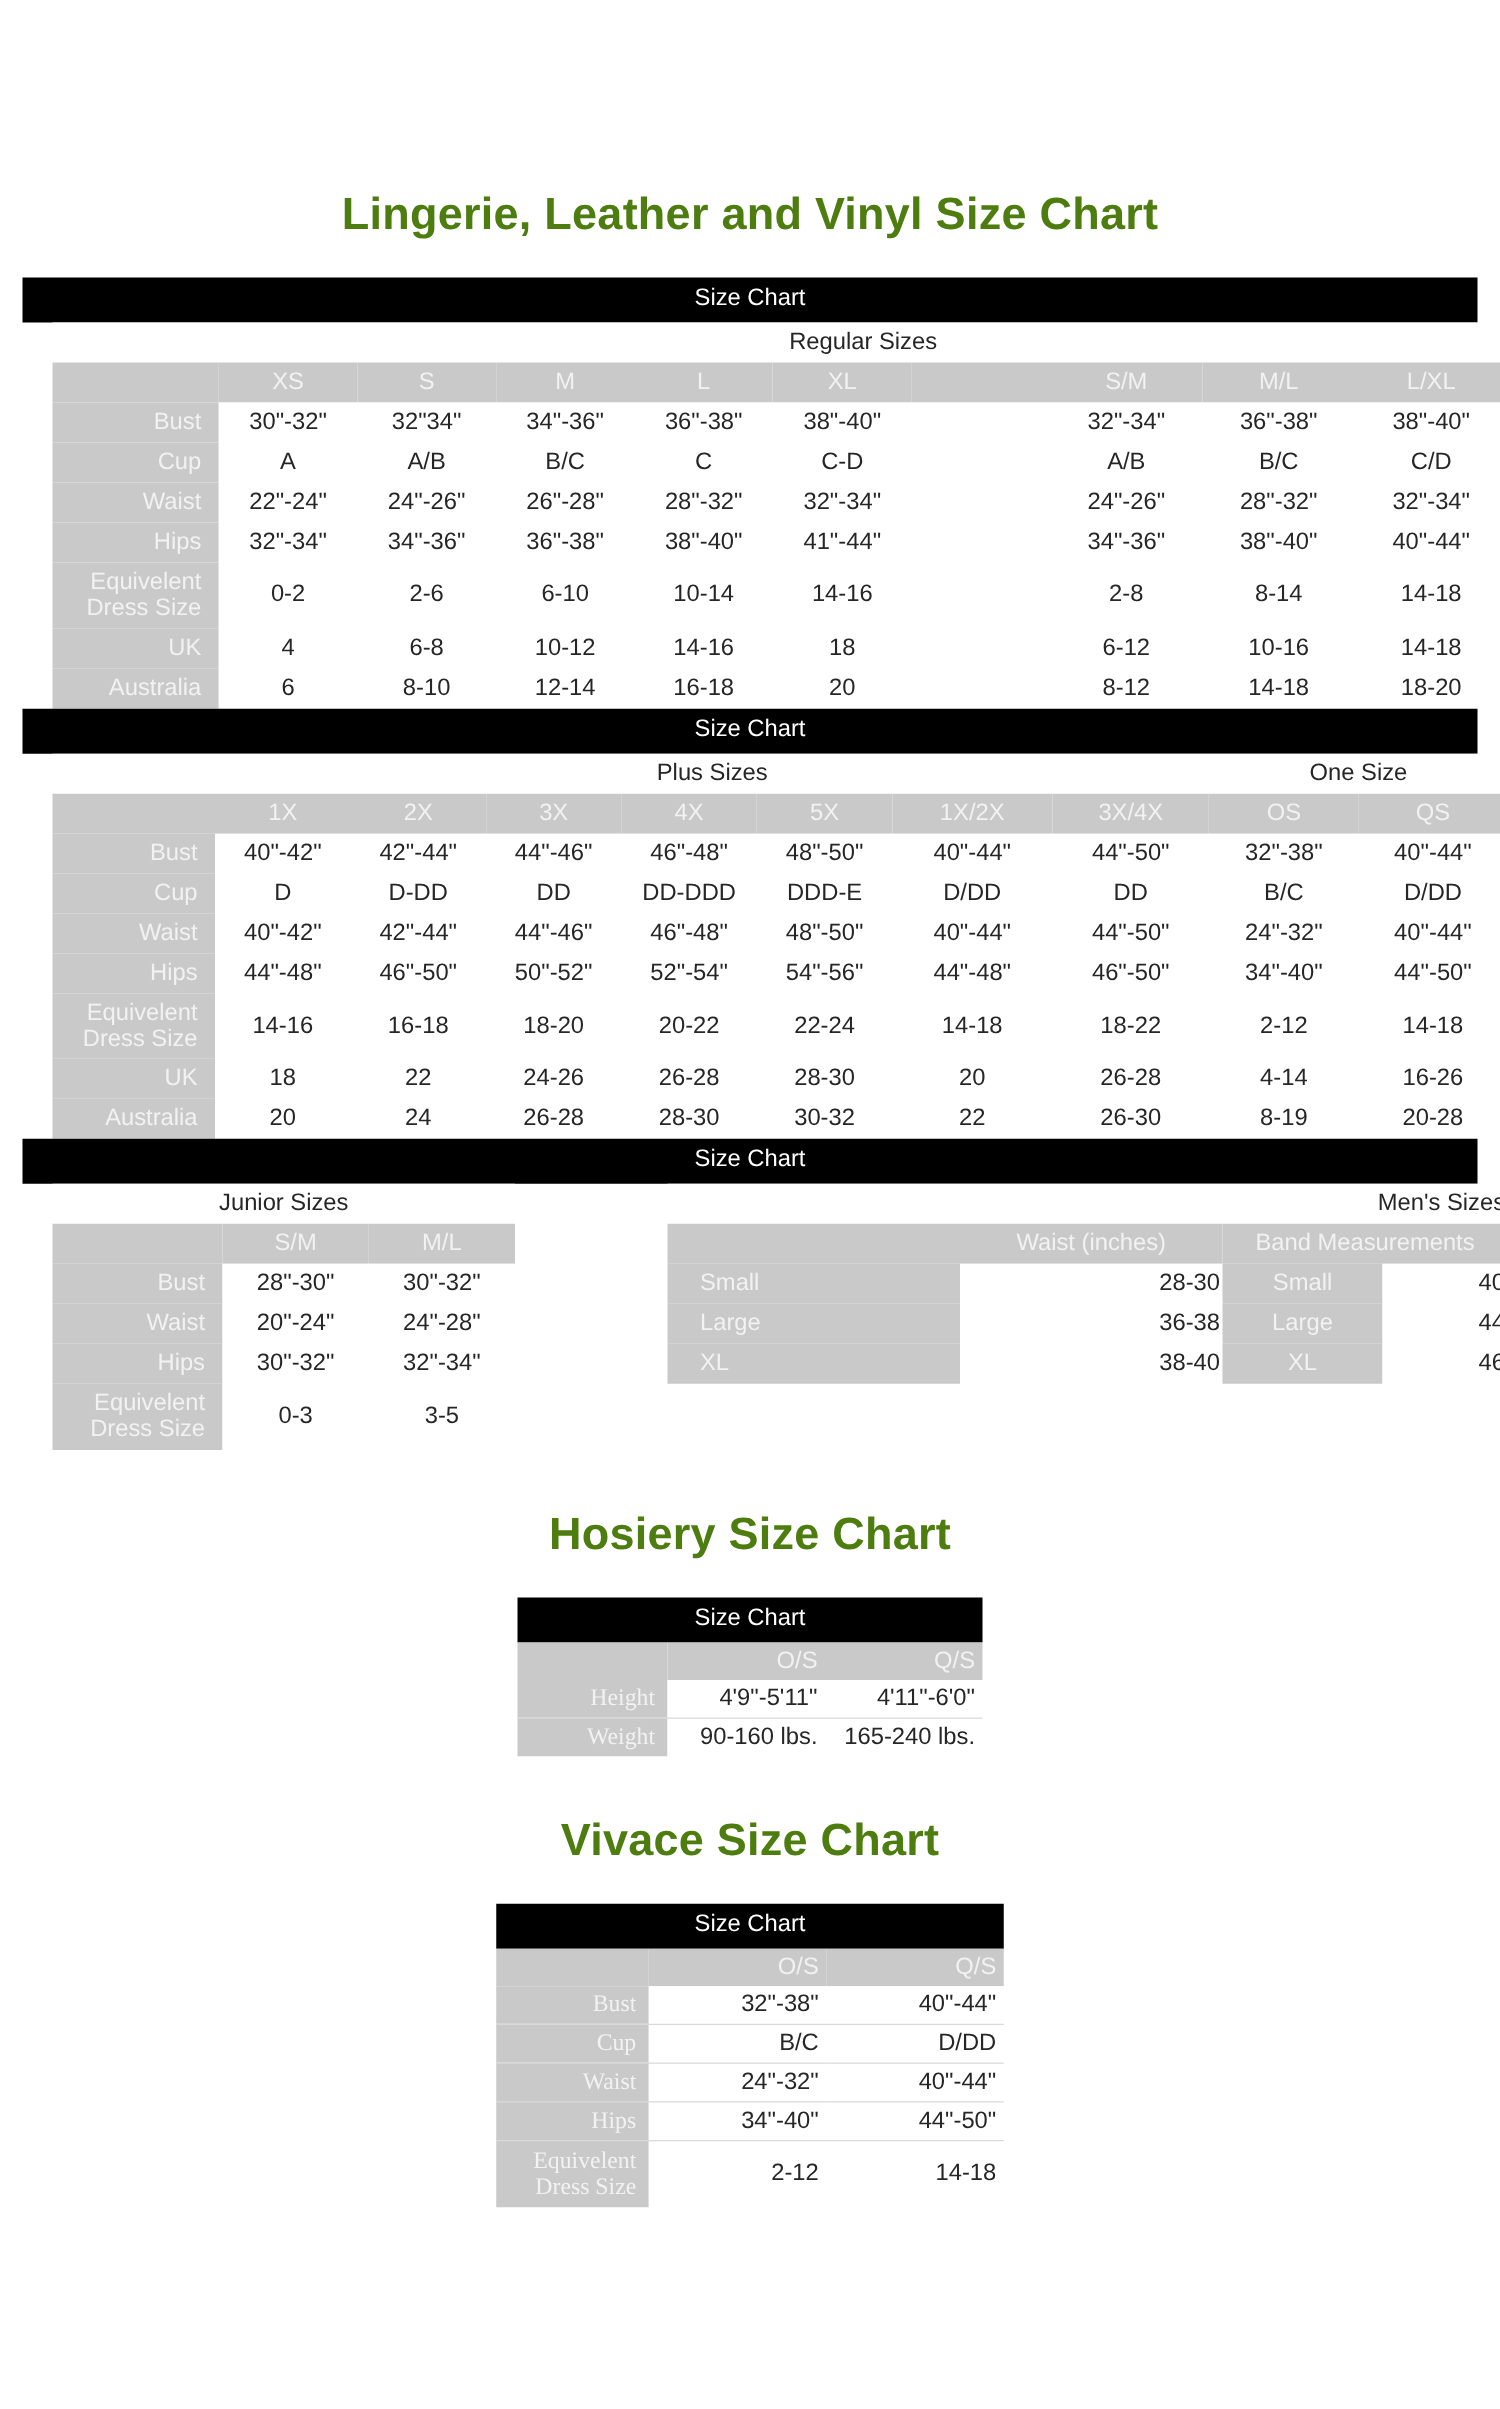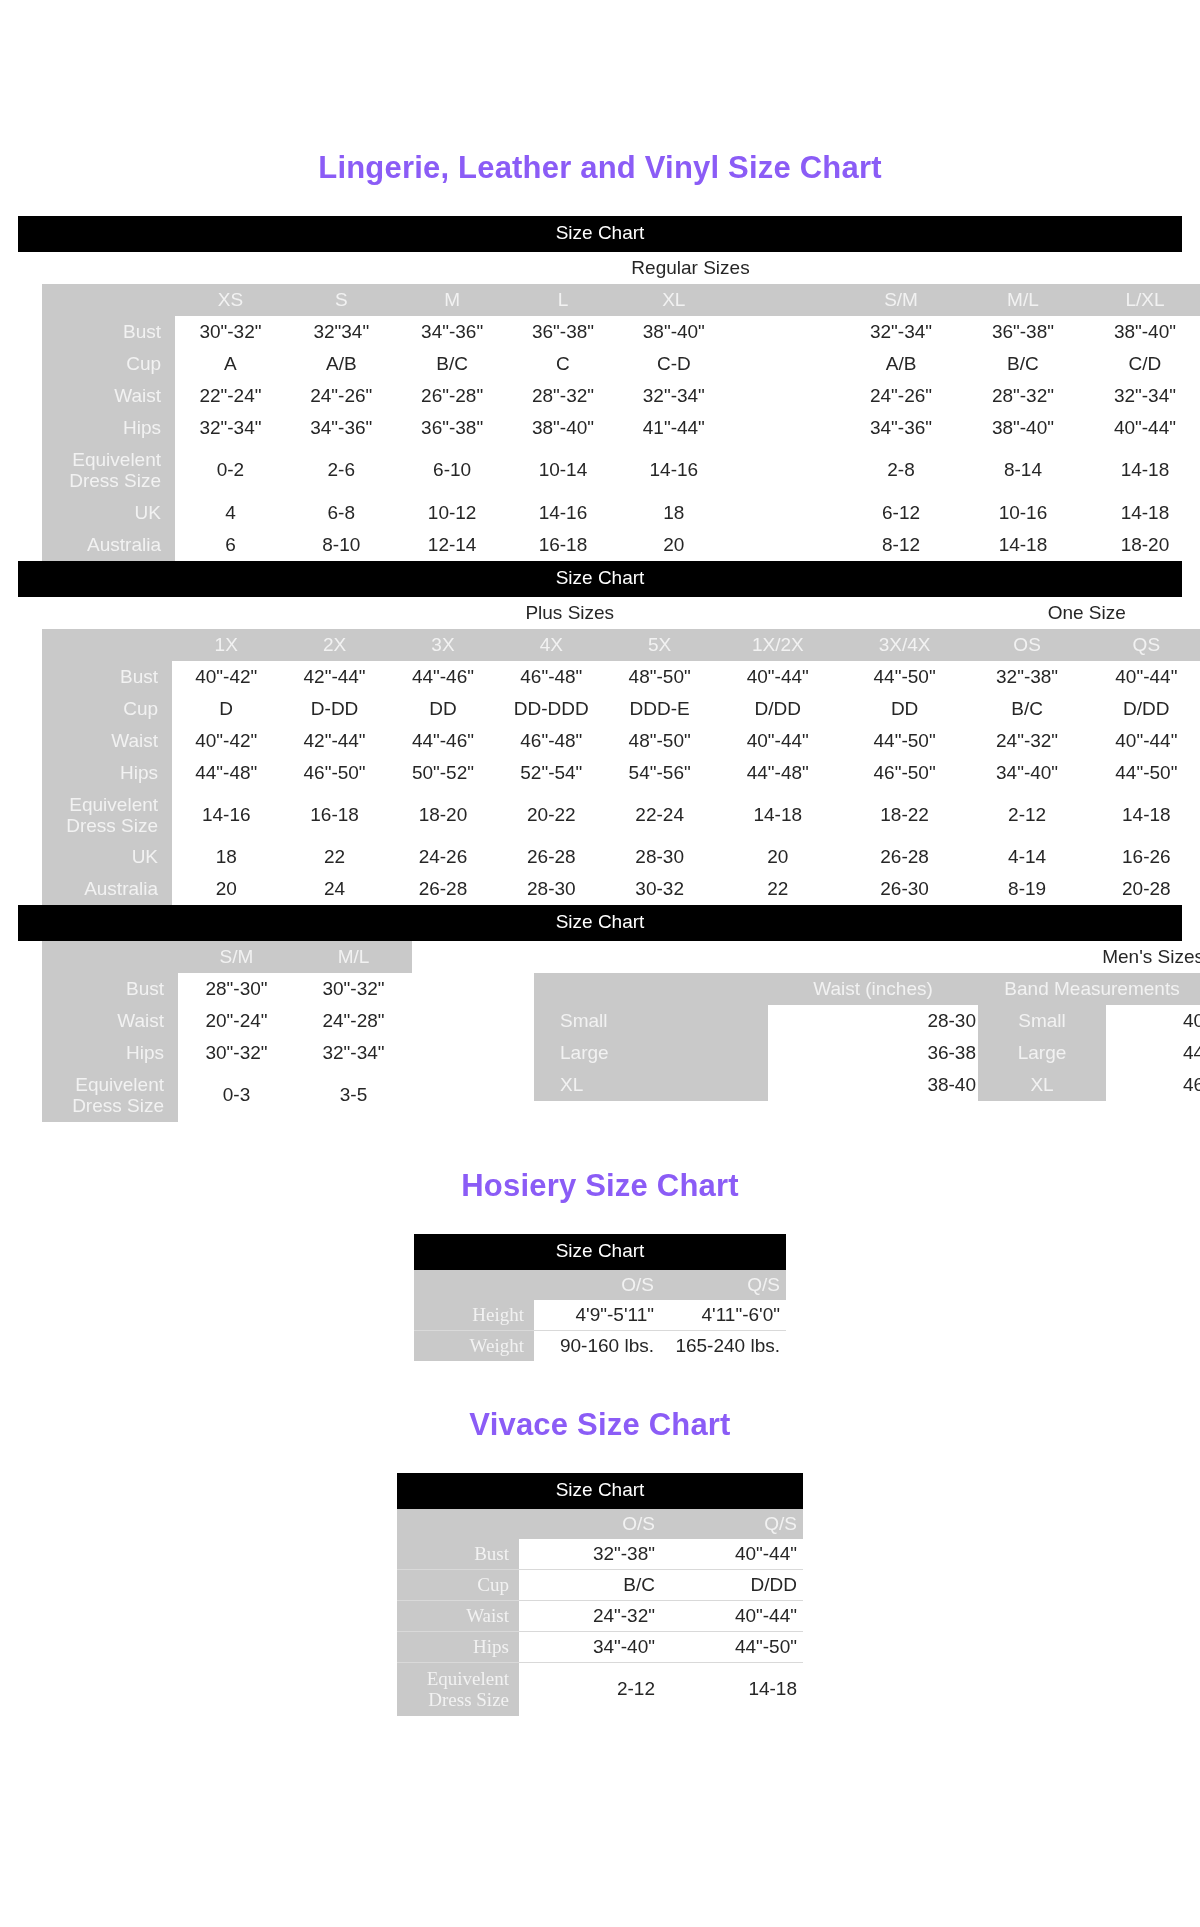--- a/index.html
+++ b/index.html
@@ -12,23 +12,23 @@
     font-family: "Liberation Sans", sans-serif;
     color: #222222;
   }
   .page {
     width: 1200px;
     padding-top: 150px;
     box-sizing: border-box;
   }
   h1.chart-title {
     text-align: center;
-    font-size: 31px;
+    font-size: 36px;
     font-weight: bold;
-    color: #8b5cf6;
+    color: #4d7c0f;
     margin: 0 0 30px 0;
     letter-spacing: 0.2px;
   }
   h1.chart-title.spaced {
     margin-top: 46px;
   }
   .block {
     width: 1164px;
     margin: 0 auto;
   }
@@ -394,20 +394,23 @@
 
   <div class="split">
     <div class="split-left">
       <table class="grid" style="width:370px">
         <colgroup>
           <col style="width:136px">
             <col style="width:117px">
             <col style="width:117px">
         </colgroup>
         <tbody>
+            <tr>
+          <td class="grouphead" colspan="3">Junior Sizes</td>
+        </tr>
         <tr>
           <td class="colhead"></td>
           <td class="colhead">S/M</td>
           <td class="colhead">M/L</td>
         </tr>
         <tr>
           <td class="rowhead">Bust</td>
           <td>28"-30"</td>
           <td>30"-32"</td>
         </tr>

